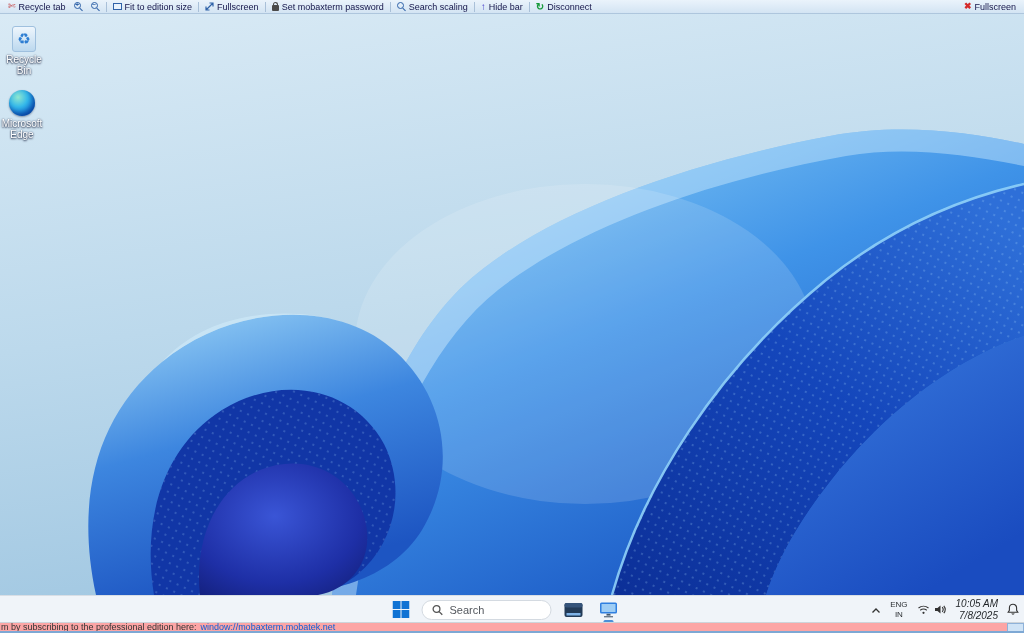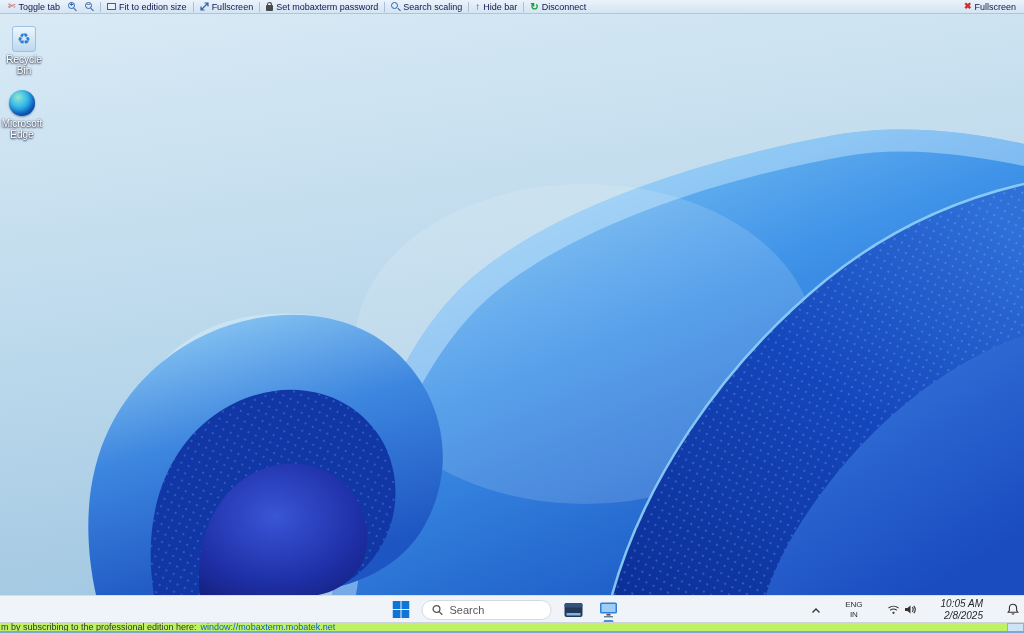--- a/index.html
+++ b/index.html
@@ -54,43 +54,43 @@
     background:#f0f4f9; border-top:1px solid #d8dee5; }
   .tb-center { position:absolute; left:50%; top:0; transform:translateX(-53%);
     height:27px; display:flex; align-items:center; gap:9px; }
   .start-btn { width:24px; height:24px; display:flex; align-items:center; justify-content:center; border-radius:4px; }
   .search-pill { width:130px; height:20px; background:#fff; border:1px solid #d4dae1; border-radius:11px;
     display:flex; align-items:center; gap:6px; padding:0 9px; }
   .search-pill span { font-size:11px; color:#54585e; }
   .app-slot { width:26px; height:26px; display:flex; flex-direction:column; align-items:center;
     justify-content:center; border-radius:4px; position:relative; }
   .run-indicator { position:absolute; bottom:0px; width:10px; height:3px; border-radius:2px; background:#4a90d9; }
-  .tb-right { position:absolute; right:5px; top:0; height:27px; display:flex; align-items:center; gap:24px; }
+  .tb-right { position:absolute; right:5px; top:0; height:27px; display:flex; align-items:center; gap:9px; }
   .lang { font-size:8px; line-height:1.15; color:#2b2f33; text-align:center; }
   .clock { font-size:10px; line-height:1.2; color:#1f2326; text-align:right;font-style:italic; }
   .trayicons { display:flex; align-items:center; gap:4px; }
 
   
   .statusbar { position:absolute; top:622px; left:0; width:1024px; height:11px;
-    background:#bef264; border-top:1px solid #cdd4da; border-bottom:2px solid #7ea8d4;
+    background:#fca5a5; border-top:1px solid #cdd4da; border-bottom:2px solid #7ea8d4;
     display:flex; align-items:center; font-size:9px; color:#333; overflow:hidden; }
   .statusbar .msg { margin-left:1px; white-space:nowrap; }
   .statusbar a.link { color:#0b5ed7; text-decoration:underline; margin-left:4px; white-space:nowrap; }
   .scroll-corner { position:absolute; right:0; top:0; width:17px; height:9px;
     background:#cfe3f6; border:1px solid #8fb2d9; }
 </style>
 </head>
 <body>
 
 <div class="screen">
 
   <div class="mx-toolbar">
     <div class="tb-item">
       <span class="ic scissors">✄</span>
-      <span>Toggle tab</span>
+      <span>Recycle tab</span>
     </div>
     <div class="tb-item">
       <span class="mag">
           <i>+</i>
         </span>
     </div>
     <div class="tb-item">
       <span class="mag">
           <i>−</i>
         </span>
@@ -255,21 +255,21 @@
           <path d="M1.5,4 a8,8 0 0 1 10,0 M3.2,6.2 a5.5,5.5 0 0 1 6.6,0" stroke="#333" fill="none" stroke-width="1.1"></path>
           <circle cx="6.5" cy="8.8" r="1.1" fill="#333"></circle>
         </svg>
         <svg width="13" height="11">
           <path d="M1,4 L3.5,4 L6.5,1.5 L6.5,9.5 L3.5,7 L1,7 Z" fill="#333"></path>
           <path d="M8.2,3.2 a3.5,3.5 0 0 1 0,4.6 M9.8,1.8 a6,6 0 0 1 0,7.4" stroke="#333" fill="none" stroke-width="1.1"></path>
         </svg>
       </div>
       <div class="clock">
         <div>10:05 AM</div>
-        <div>2/8/2025</div>
+        <div>7/8/2025</div>
       </div>
       <span>
         <svg width="12" height="12">
           <path d="M6,1.2 a3.6,3.6 0 0 1 3.6,3.6 v2.6 l1.2,1.8 h-9.6 l1.2,-1.8 v-2.6 a3.6,3.6 0 0 1 3.6,-3.6 z" fill="none" stroke="#333" stroke-width="1.1"></path>
           <path d="M4.8,10.4 a1.3,1.3 0 0 0 2.4,0" stroke="#333" fill="none" stroke-width="1.1"></path>
         </svg>
       </span>
     </div>
   </div>
 

